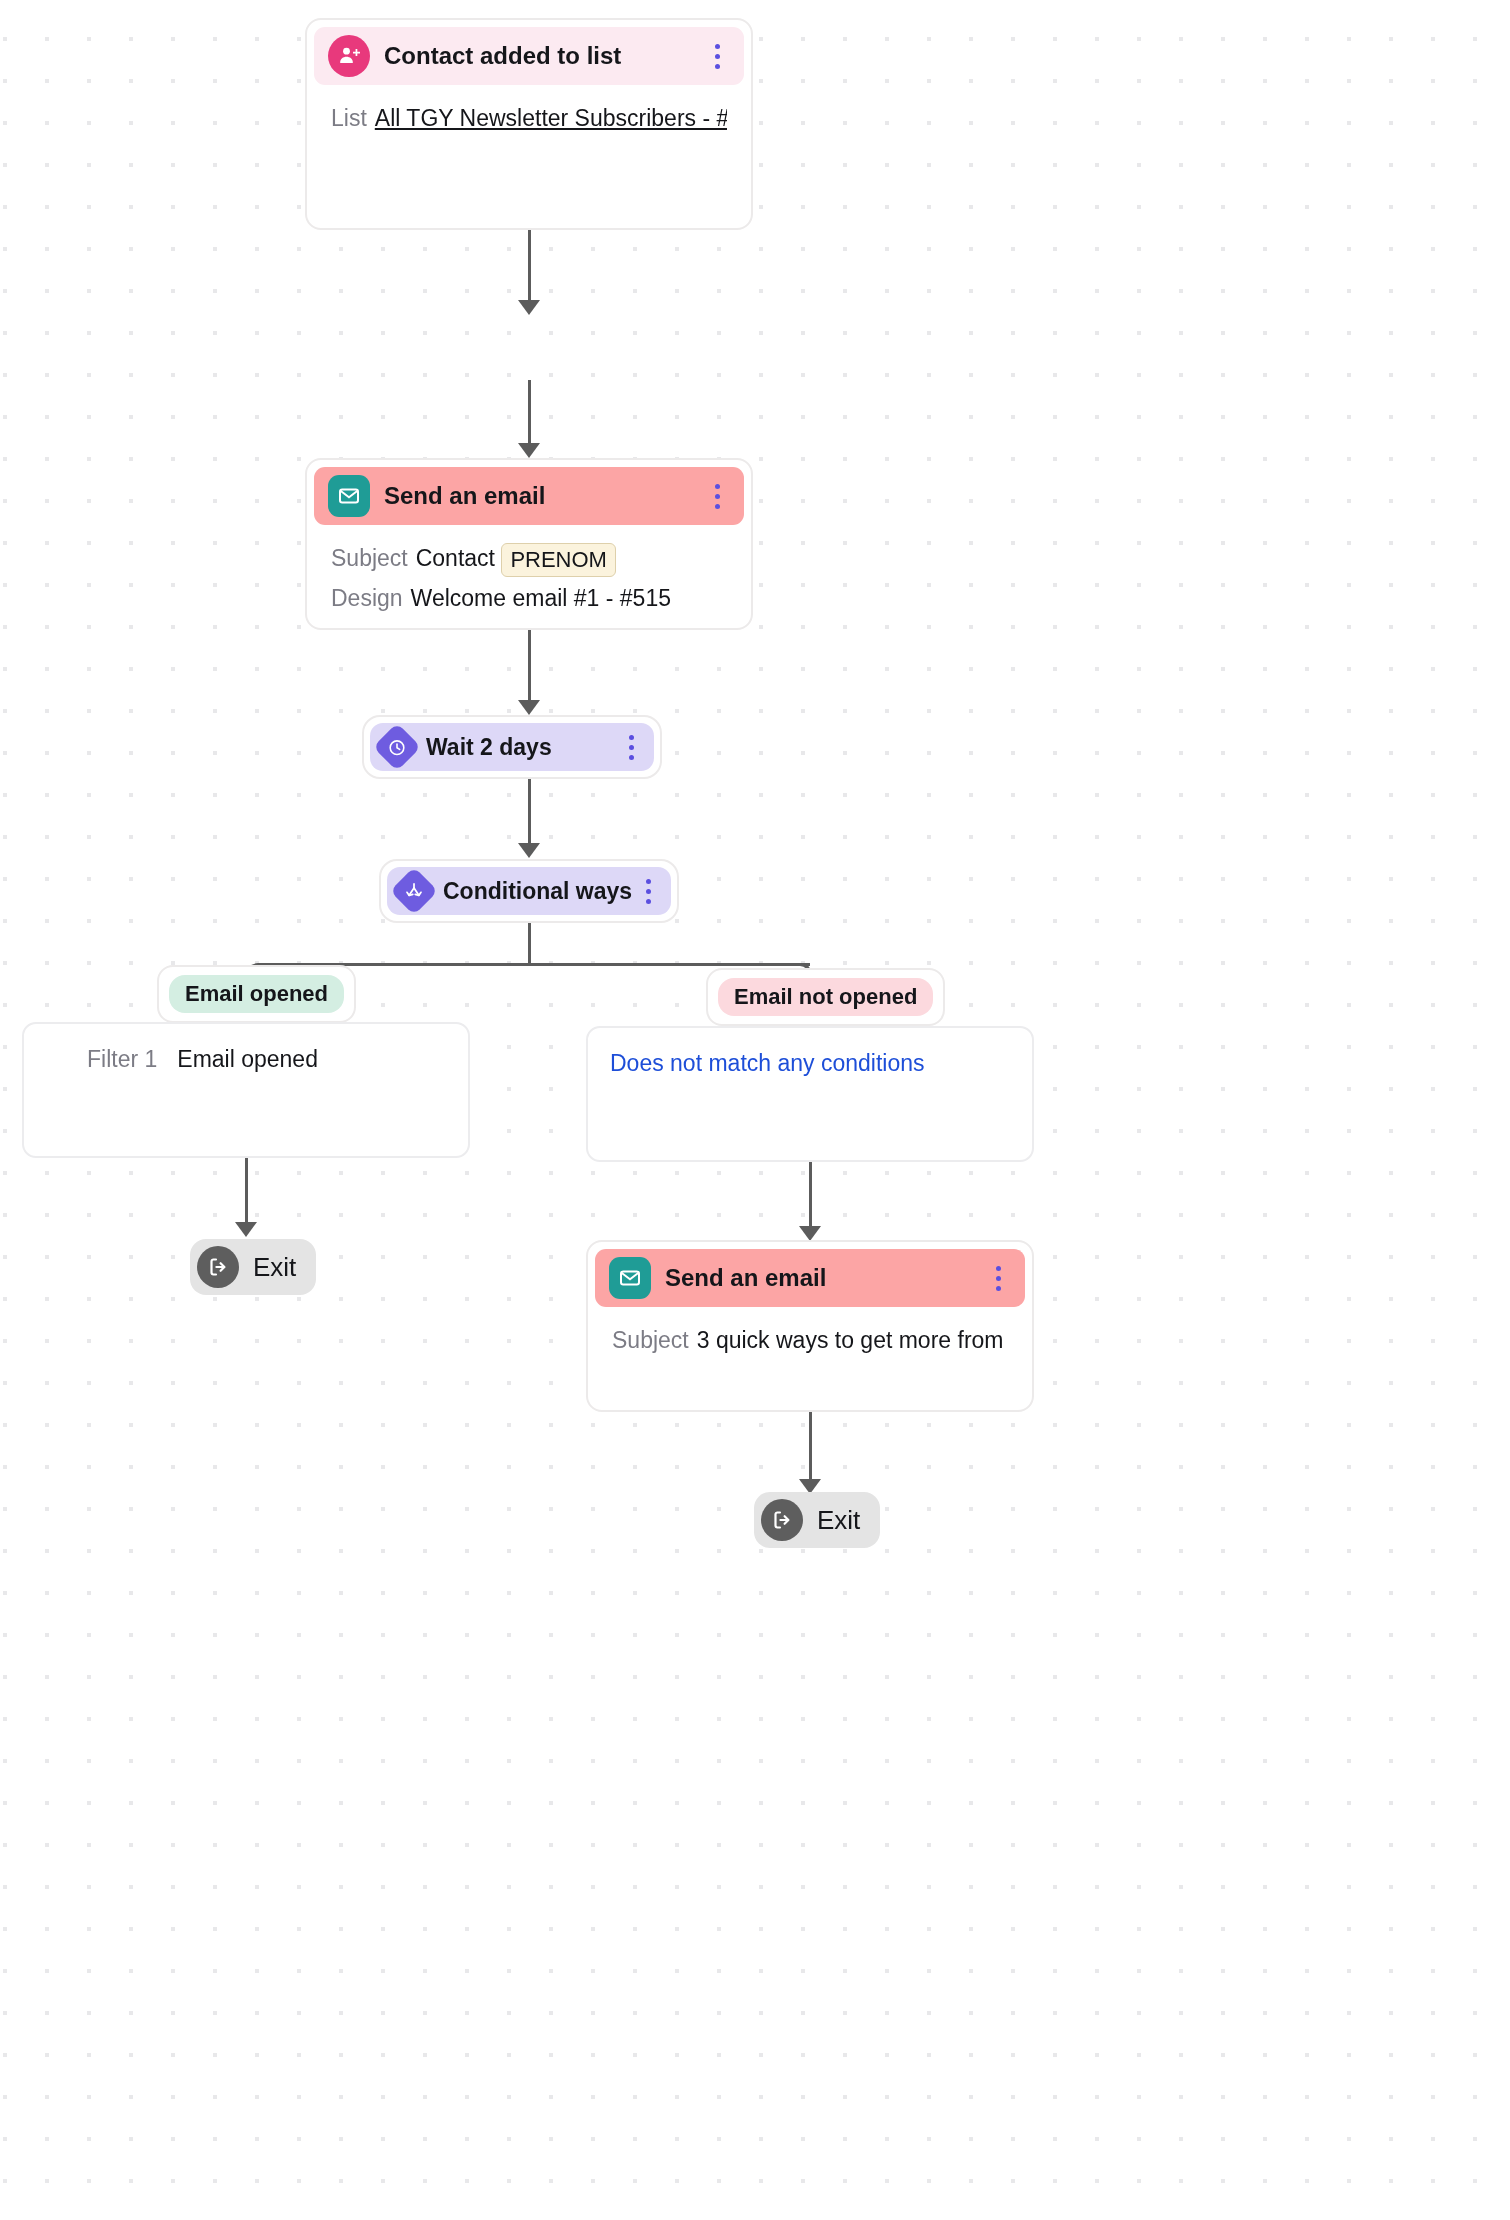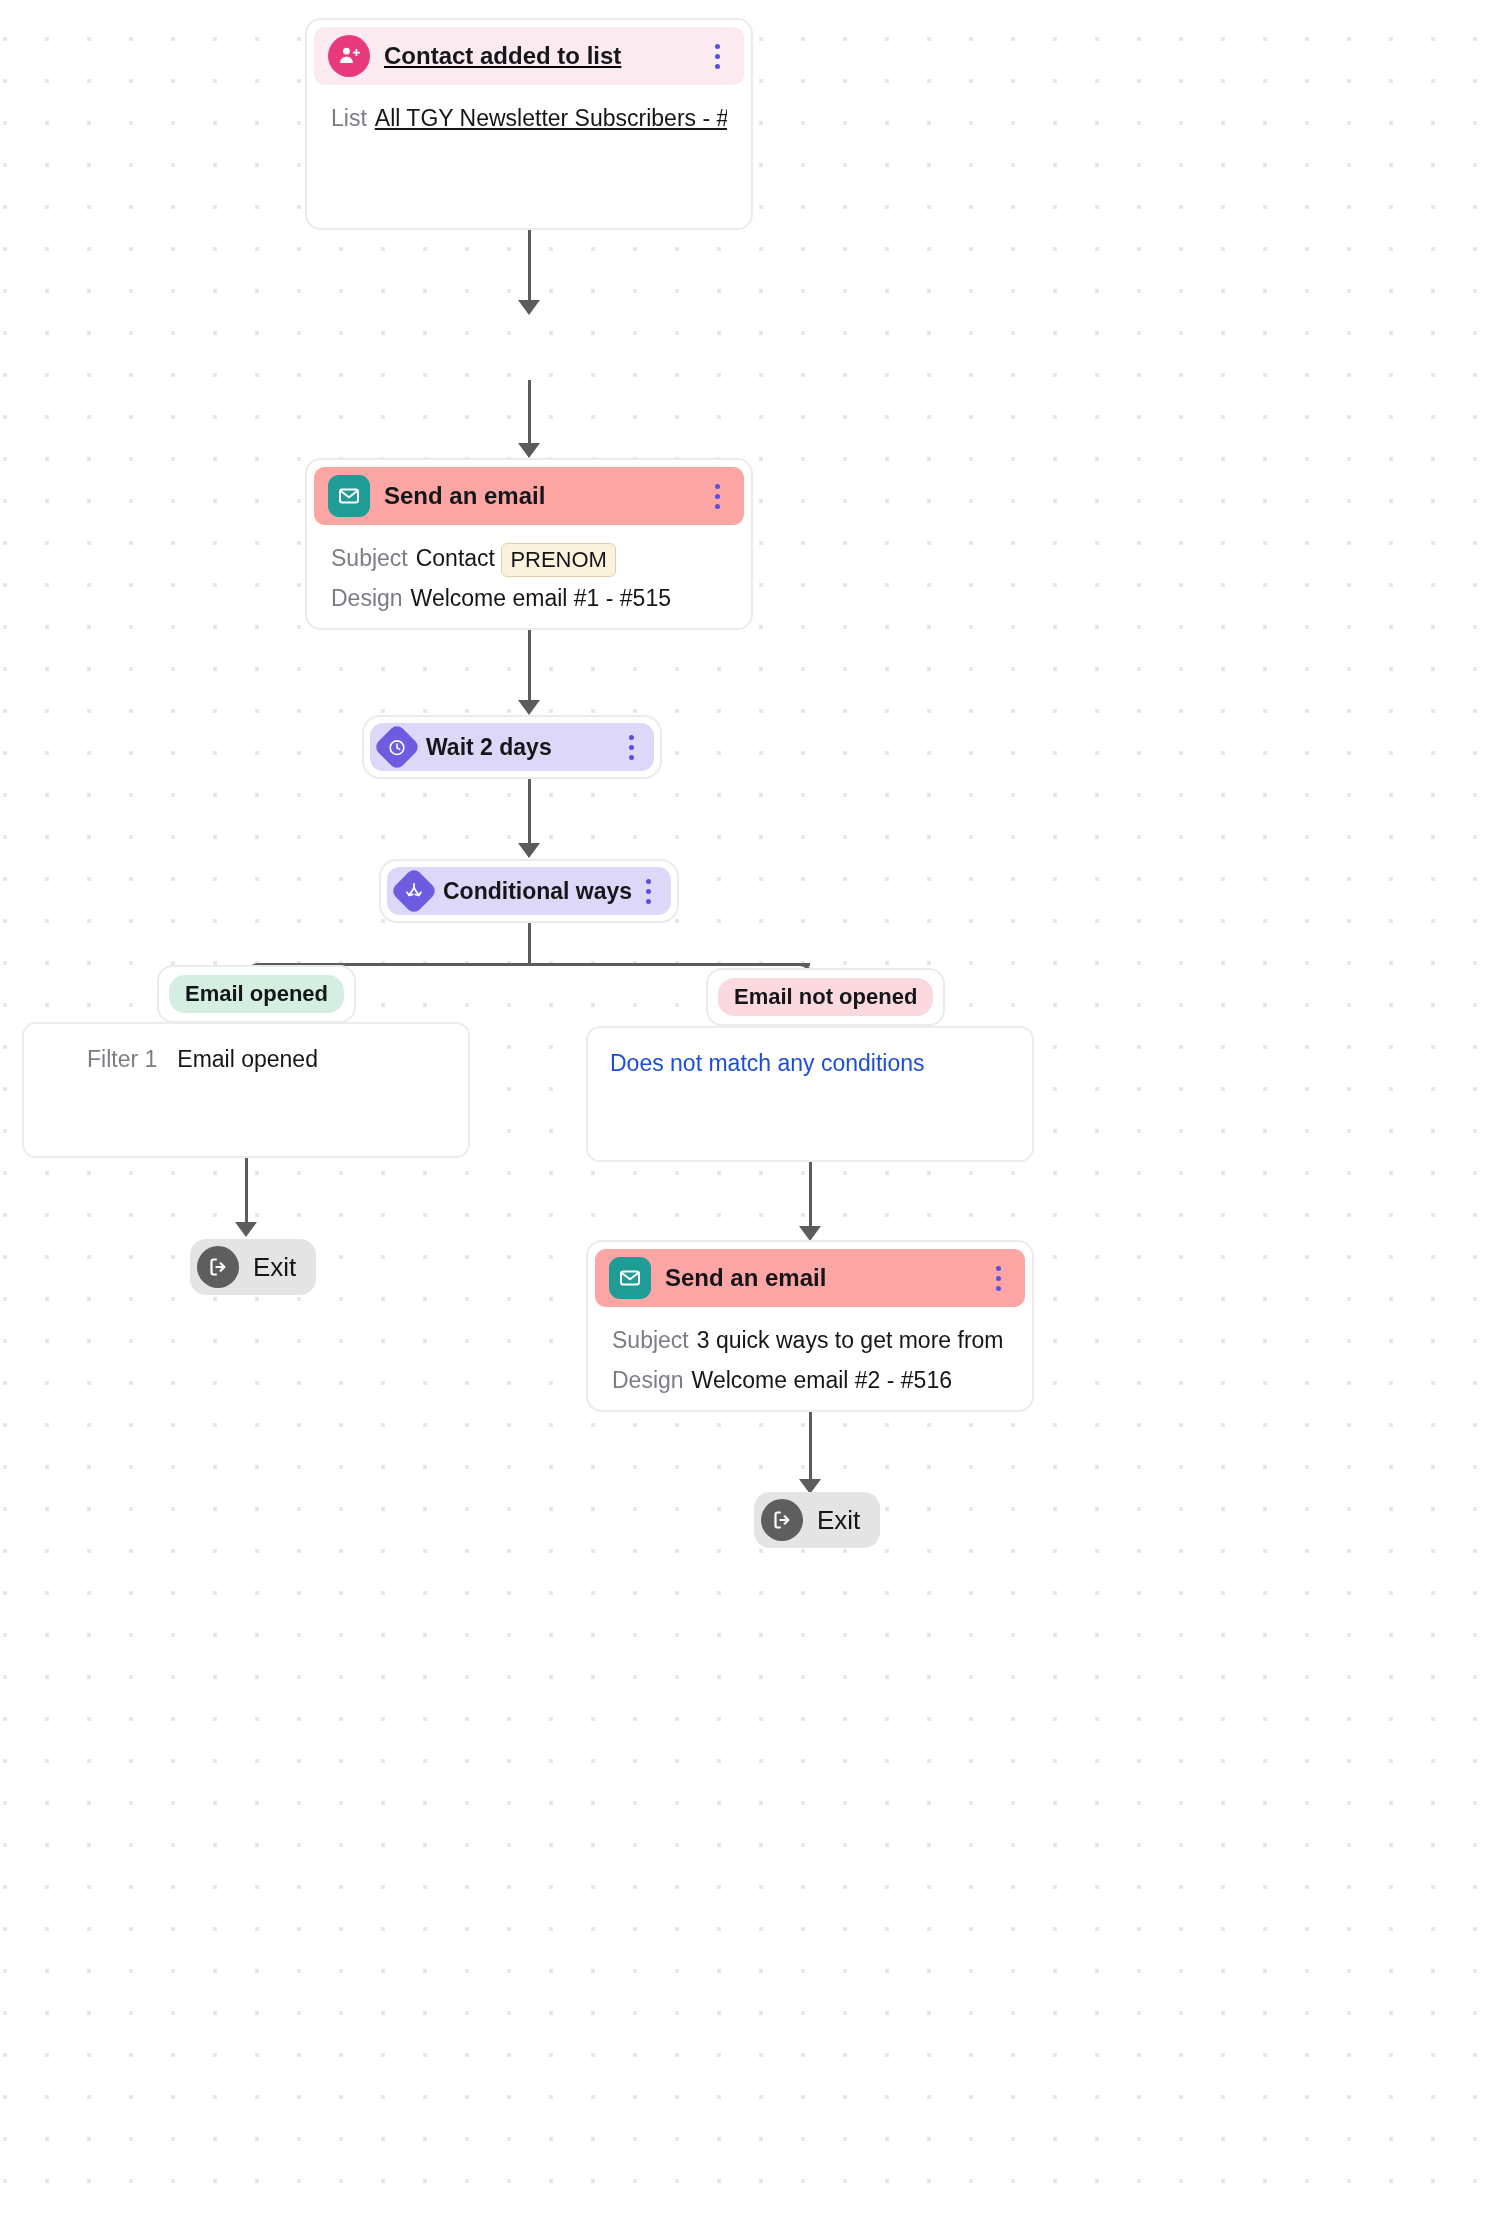--- a/index.html
+++ b/index.html
@@ -116,21 +116,21 @@
     border: 1px solid #ded0ab;
     border-radius: 6px;
     padding: 1px 8px;
     font-size: 22px;
     line-height: 30px;
     vertical-align: middle;
   }
 
   
   #node-trigger { left: 305px; top: 18px; width: 448px; height: 212px; }
-  .head-pink { background: #fceaf1; text-decoration: underline; }
+  .head-pink { background: #fceaf1; }
   .ico-pink { background: #e8397c; }
 
   
   .wait-node { width: 300px; height: 64px; border-radius: 18px; }
   .wait-node .node-head {
     background: #ddd8f7;
     height: 48px;
     margin: 6px;
     padding: 0 10px;
     border-radius: 13px;
@@ -366,23 +366,20 @@
       <span class="kebab">
           <i></i>
           <i></i>
           <i></i>
         </span>
     </div>
     <div class="node-body">
       <div class="row">
         <span class="lbl">Subject</span><span>3 quick ways to get more from T...</span>
       </div>
-      <div class="row">
-        <span class="lbl">Design</span><span>Welcome email #2 - #516</span>
-      </div>
     </div>
   </div>
 
   <div class="exit-node" id="exit-right">
     <span class="exit-ico">
       <svg width="24" height="24" viewBox="0 0 24 24" fill="none" stroke="#ffffff" stroke-width="2.2" stroke-linecap="round" stroke-linejoin="round">
         <path d="M10 4.5H7.4A1.9 1.9 0 0 0 5.5 6.4v11.2a1.9 1.9 0 0 0 1.9 1.9H10"></path>
         <path d="M14.6 8.2L18.4 12l-3.8 3.8"></path>
         <path d="M18 12h-7.6"></path>
       </svg>

